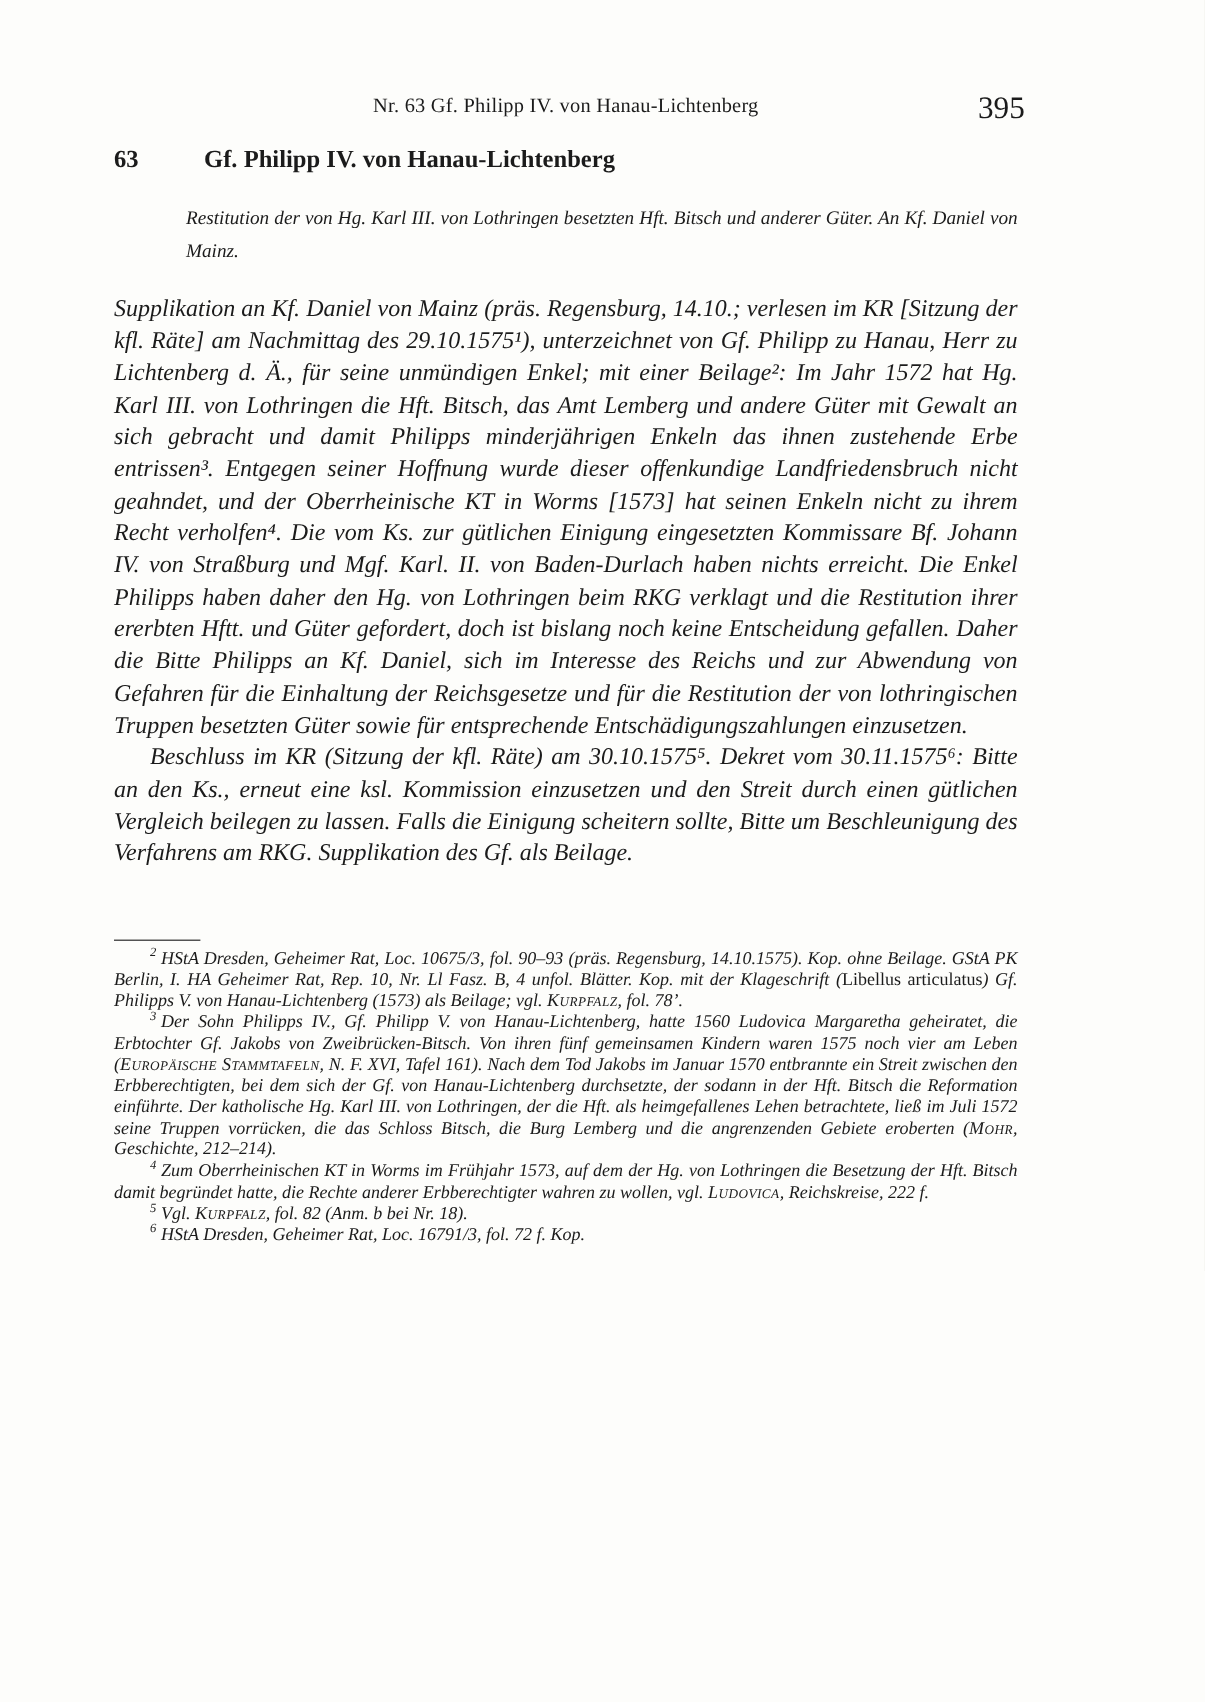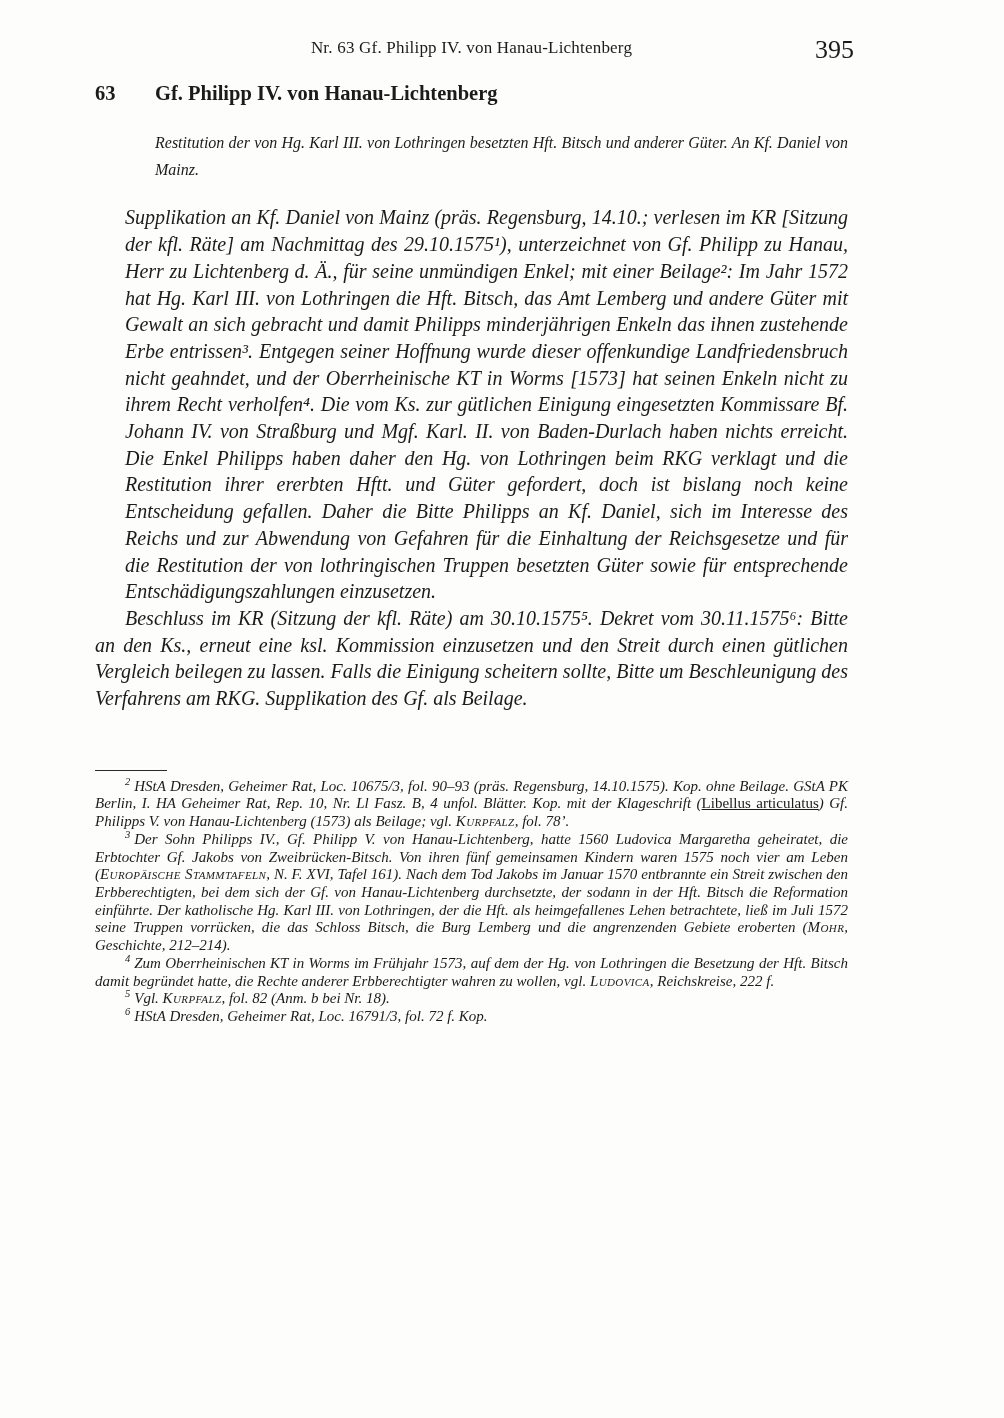--- a/index.html
+++ b/index.html
@@ -7,21 +7,21 @@
       padding: 0;
       background: #e9e9e7;
     }
     .page {
       width: 1004px;
       height: 1418px;
       background: #fdfdfb;
       color: #1b1b1b;
       font-family: "Liberation Serif", "DejaVu Serif", serif;
       box-sizing: border-box;
-      padding: 38px 156px 0 95px;
+      padding: 78px 156px 0 95px;
       overflow: hidden;
       position: relative;
       margin: 0 auto;
     }
     .running-header {
       position: relative;
       height: 28px;
       font-size: 17px;
     }
     .rh-title {
@@ -34,20 +34,21 @@
       right: -6px;
       top: -3px;
       font-size: 26px;
     }
     .section-heading {
       display: flex;
       margin: 14px 0 0 0;
       font-size: 20.5px;
       font-weight: bold;
       line-height: 26px;
+      gap: 15px;
     }
     .sec-num {
       width: 60px;
       flex: 0 0 60px;
     }
     .summary {
       margin: 24px 0 0 60px;
       font-style: italic;
       font-size: 16px;
       line-height: 26.7px;
@@ -55,21 +56,20 @@
     }
     .body-para {
       font-style: italic;
       font-size: 20px;
       line-height: 26.7px;
       text-align: justify;
       margin: 0;
     }
     .body-para.first {
       margin-top: 21px;
-      margin-left: 30px;
     }
     .body-para.indent {
       text-indent: 30px;
     }
     .footnote-sep {
       width: 72px;
       height: 0;
       border-top: 1.6px solid #2a2a2a;
       margin-top: 58px;
     }
@@ -89,21 +89,20 @@
       line-height: 0;
       margin-right: 4px;
       font-style: italic;
     }
     .seg-sc {
       font-variant: small-caps;
       letter-spacing: 0.4px;
     }
     .seg-r {
       font-style: normal;
-      text-decoration: underline;
     }
   </style>
 </head>
 <body>
 
 <div class="page">
 
   <header class="running-header">
     <span class="rh-title">Nr. 63 Gf. Philipp IV. von Hanau-Lichtenberg</span>
     <span class="rh-pagenum">395</span>

